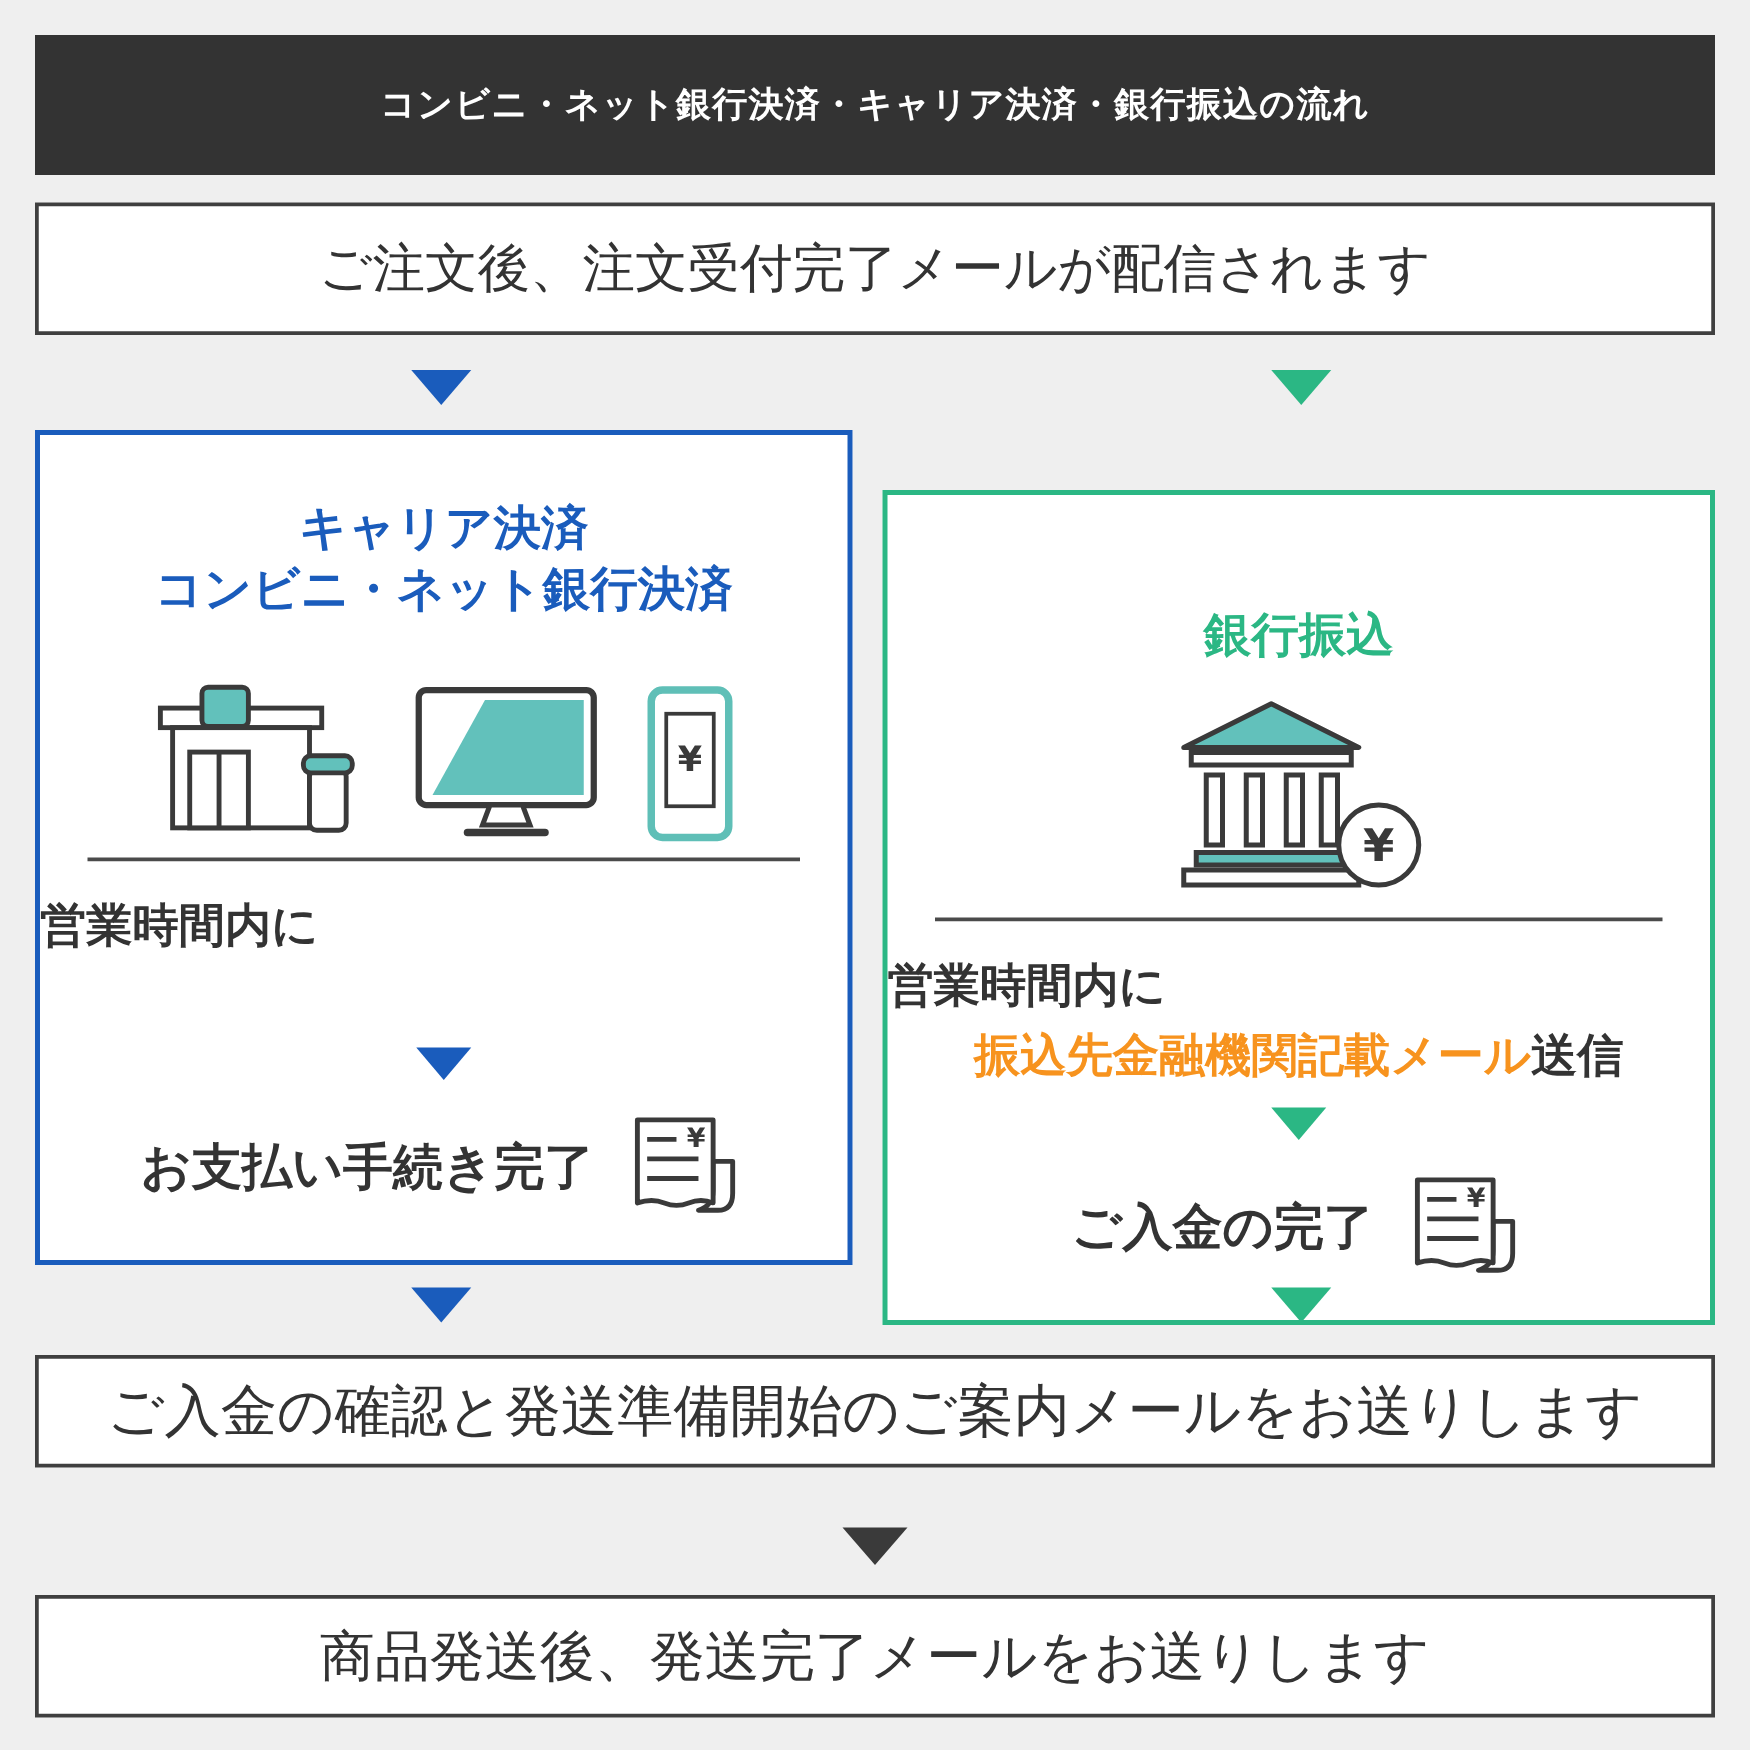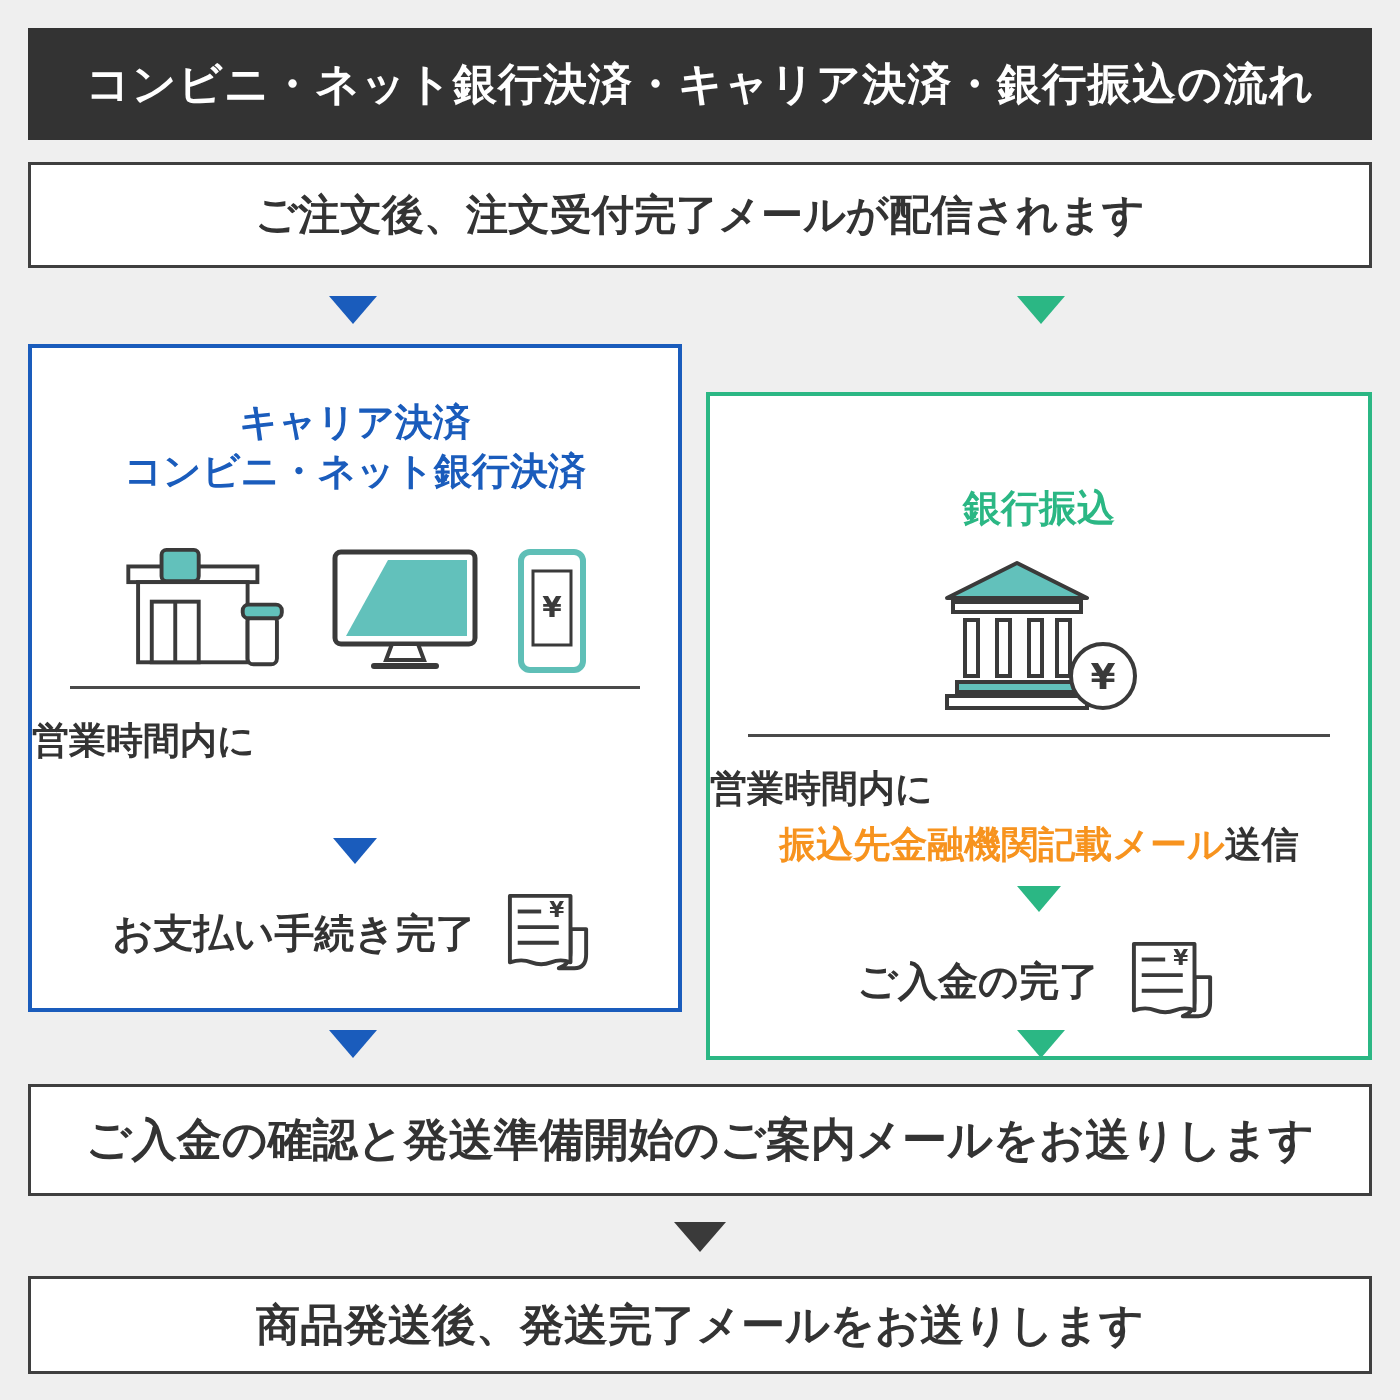--- a/index.html
+++ b/index.html
@@ -4,30 +4,30 @@
 <style>
   html,body{margin:0;padding:0;background:#efefef;}
   .canvas{
     position:relative;width:1400px;height:1400px;background:#efefef;
     font-family:"DejaVu Sans","Liberation Sans",sans-serif;color:#333;
     overflow:hidden;
   }
   .banner{
     position:absolute;left:28px;top:28px;width:1344px;height:112px;
     background:#333333;color:#ffffff;display:flex;align-items:center;justify-content:center;
-    font-size:44px;font-weight:800;letter-spacing:1px;white-space:nowrap;box-sizing:border-box;
+    font-size:28px;font-weight:800;letter-spacing:1px;white-space:nowrap;box-sizing:border-box;
   }
   .wbox{
     position:absolute;left:28px;width:1344px;background:#ffffff;
     border:3px solid #3f3f3f;box-sizing:border-box;
     display:flex;align-items:center;justify-content:center;
-    font-weight:700;color:#333;white-space:nowrap;
+    font-weight:400;color:#333;white-space:nowrap;
   }
   .box-order{top:162px;height:106px;font-size:42px;}
-  .box-confirm{top:1084px;height:112px;font-size:45px;}
+  .box-confirm{top:1084px;height:90px;font-size:45px;}
   .box-ship{top:1276px;height:98px;font-size:44px;text-align:center;}
   .tri{position:absolute;width:0;height:0;
     border-left:24px solid transparent;border-right:24px solid transparent;
     border-top:28px solid #333;}
   .tri.blue{border-top-color:#1a5cbc;}
   .tri.green{border-top-color:#2bb784;}
   .tri.dark{border-top-color:#3a3a3a;border-left-width:26px;border-right-width:26px;border-top-width:30px;}
   .panel{
     position:absolute;top:344px;height:668px;background:#ffffff;box-sizing:border-box;
   }

